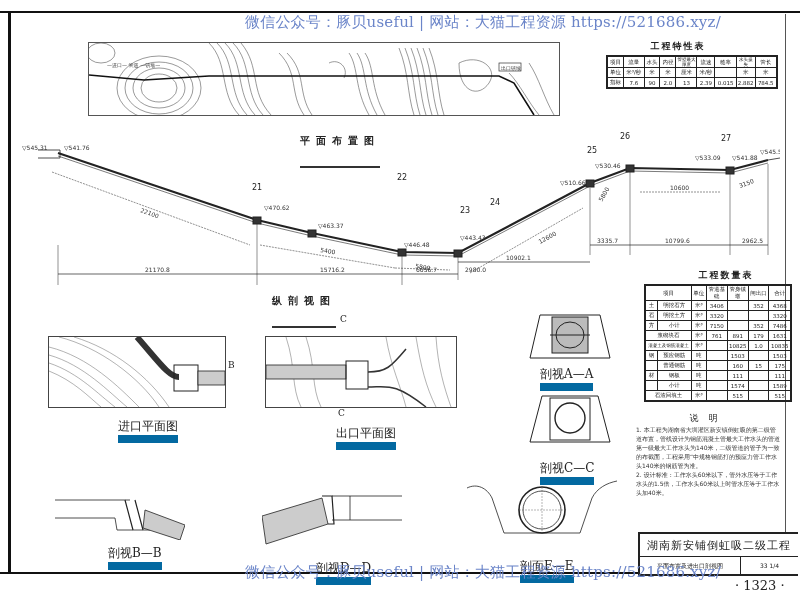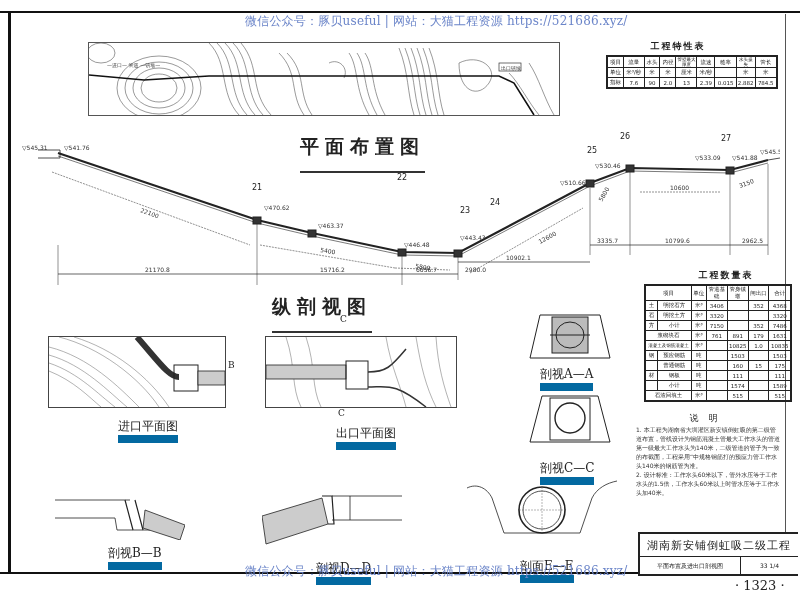--- a/index.html
+++ b/index.html
@@ -1,22 +1,22 @@
 <!DOCTYPE html>
 <html><head>
 <meta charset="utf-8">
 <style>
   html,body{margin:0;padding:0;background:#fff;}
   body{width:800px;height:596px;position:relative;overflow:hidden;font-family:"DejaVu Sans",sans-serif;color:#222;}
   .abs{position:absolute;}
   .frame{position:absolute;left:8px;top:12px;width:788px;height:560px;border-left:3px solid #111;}
   .topline{position:absolute;left:0;top:11px;width:800px;height:2px;background:#111;}
   .botline{position:absolute;left:0;top:572px;width:640px;height:2px;background:#111;}
-  .wm{position:absolute;font-size:12px;color:#6b85c9;font-family:"DejaVu Serif",serif;white-space:nowrap;letter-spacing:0.2px;}
-  .title-u{font-family:"DejaVu Serif",serif;font-weight:bold;font-size:19px;letter-spacing:6px;border-bottom:2px solid #333;padding-bottom:11px;white-space:nowrap;}
+  .wm{position:absolute;font-size:15px;color:#6b85c9;font-family:"DejaVu Serif",serif;white-space:nowrap;letter-spacing:0.2px;}
+  .title-u{font-family:"DejaVu Serif",serif;font-weight:bold;font-size:10px;letter-spacing:6px;border-bottom:2px solid #333;padding-bottom:18px;white-space:nowrap;}
   .cap{font-family:"DejaVu Serif",serif;font-size:12px;border-bottom:8px solid #0369a1;white-space:nowrap;}
   table.eng{border-collapse:collapse;font-size:5.5px;font-family:"DejaVu Sans",sans-serif;}
   table.eng td{border:1px solid #222;text-align:center;padding:0 1px;height:9px;white-space:nowrap;}
   table.eng{border:2px solid #222;}
   .tbl-title{font-family:"DejaVu Serif",serif;font-weight:bold;font-size:9px;text-align:center;letter-spacing:2px;}
   .notes{font-size:6px;line-height:9px;color:#333;}
   .titleblock{position:absolute;left:638px;top:532px;width:158px;height:40px;border:2px solid #222;border-right:none;}
   .tb-main{height:22px;border-bottom:1px solid #222;font-family:Liberation Serif, serif;font-size:11px;line-height:22px;text-align:center;letter-spacing:1px;}
   .tb-row{display:flex;height:17px;font-size:6px;line-height:17px;}
   .tb-row div{text-align:center;}

